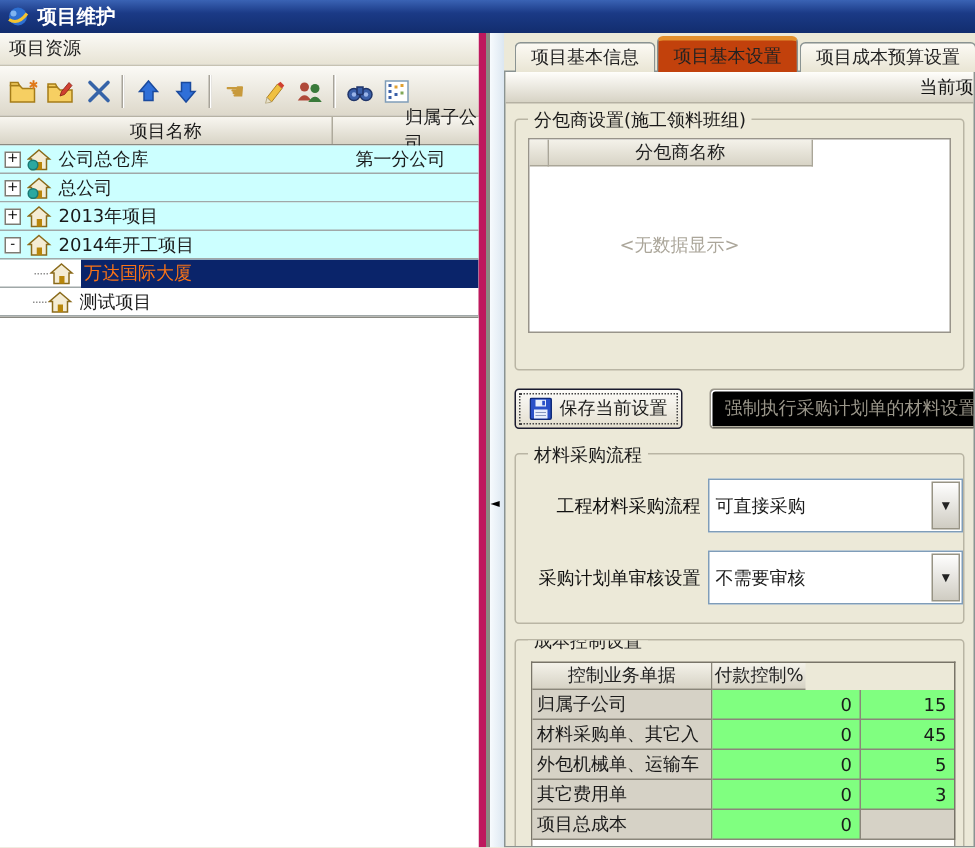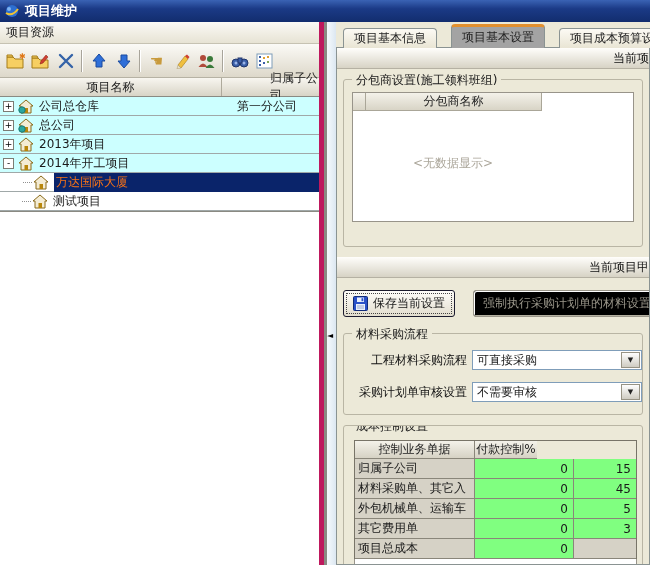--- a/index.html
+++ b/index.html
@@ -35,23 +35,23 @@
   .childdash{width:9px;border-top:1px dotted #909090;margin-right:1px;flex-shrink:0;}
   .sel{flex:1;background:#0a246a;color:#f97316;padding:1px 2px;white-space:nowrap;overflow:hidden;}
   .treerest{flex:1;background:#fff;border-top:1px solid #8a8a82;}
 
   
   .splitter{width:12px;position:relative;background:linear-gradient(90deg,#8a8a82 0px,#8a8a82 3px,#f6fafd 3px,#dce7f1 12px);}
   .splitarrow{position:absolute;top:310px;left:3px;font-size:8px;color:#000;line-height:8px;}
 
   
   .right{flex:1;display:flex;flex-direction:column;background:#ece9d8;min-width:0;}
-  .tabs{display:flex;align-items:flex-end;padding-left:7px;height:25px;position:relative;z-index:2;gap:13px;}
+  .tabs{display:flex;align-items:flex-end;padding-left:7px;height:25px;position:relative;z-index:2;}
   .tab{box-sizing:border-box;height:20px;padding:0 10px;display:flex;align-items:center;background:linear-gradient(180deg,#fcfaf4,#e9e5d4);border:1px solid #8a9392;border-bottom:none;border-radius:4px 4px 0 0;margin-right:1px;white-space:nowrap;position:relative;top:1px;color:#222;}
-  .tab.active{height:24px;background:#a3a3a3;border-top:3px solid #e3902e;font-weight:normal;z-index:3;}
+  .tab.active{height:24px;background:#c2410c;border-top:3px solid #e3902e;font-weight:normal;z-index:3;}
   .tabcontent{flex:1;border:1px solid #8a9392;background:#ece9d8;display:flex;flex-direction:column;overflow:hidden;position:relative;z-index:1;min-height:0;}
 
   .secbar{height:20px;flex-shrink:0;background:linear-gradient(180deg,#fffefb,#d7d3c5);border-bottom:1px solid #b5b1a3;display:flex;align-items:center;justify-content:flex-end;white-space:nowrap;overflow:hidden;color:#111;}
 
   .groupbox{position:relative;border:1px solid #b9b5a4;border-radius:3px;margin:10px 6px 0 6px;}
   .gbtitle{position:absolute;top:-8px;left:8px;background:#ece9d8;padding:0 4px;color:#1a1a1a;white-space:nowrap;}
 
   
   .subgrid{margin:12px 8px 8px 8px;height:128px;background:#fff;border:1px solid #98948a;position:relative;overflow:hidden;}
   .sgheadrow{display:flex;height:18px;}
@@ -59,21 +59,21 @@
   .sghead{width:176px;background:linear-gradient(180deg,#f4f2ea,#d8d4c6);border-right:1px solid #aaa698;border-bottom:1px solid #aaa698;box-sizing:border-box;display:flex;align-items:center;justify-content:center;color:#222;}
   .nodata{position:absolute;top:62px;left:60px;color:#aba69a;}
 
   .btnrow{display:flex;gap:18px;padding:12px 6px 6px 6px;flex-shrink:0;}
   .btn{box-sizing:border-box;height:27px;display:flex;align-items:center;gap:5px;padding:0 9px;background:linear-gradient(180deg,#fdfcf9,#e3decf);border:1px solid #1a1a2e;border-radius:3px;outline:1px dotted #444;outline-offset:-4px;white-space:nowrap;}
   .btn.disabled{border:1px solid #9a968a;box-shadow:inset 1px 1px 0 #fff,inset -1px -1px 0 #b4b0a0;color:#9a968a;outline:none;background:#000000;}
   .flopico{width:15px;height:15px;display:inline-flex;}
 
   .comborow{display:flex;align-items:center;margin:6px 0 12px 0;}
   .combolabel{width:132px;text-align:right;margin-right:5px;white-space:nowrap;color:#111;}
-  .combo{width:182px;height:20px;box-sizing:border-box;background:#fff;border:1px solid #7f9db9;position:relative;display:flex;align-items:center;padding-left:4px;white-space:nowrap;}
+  .combo{width:182px;height:36px;box-sizing:border-box;background:#fff;border:1px solid #7f9db9;position:relative;display:flex;align-items:center;padding-left:4px;white-space:nowrap;}
   .comboarrow{position:absolute;right:1px;top:1px;bottom:1px;width:17px;background:linear-gradient(180deg,#fefefe,#cfccc2);border:1px solid #979384;display:flex;align-items:center;justify-content:center;font-size:7px;color:#222;}
 
   
   .costtable{margin:14px 8px 0 10px;border:1px solid #787468;border-bottom:none;width:281px;}
   .ctrow{display:flex;height:20px;}
   .ctrow.head{height:18px;}
   .ctc{box-sizing:border-box;border-right:1px solid #8a867a;border-bottom:1px solid #8a867a;display:flex;align-items:center;overflow:hidden;white-space:nowrap;}
   .ctc:last-child{border-right:none;}
   .ct1{width:120px;padding-left:3px;background:#d6d2c6;}
   .ct2{width:99px;justify-content:flex-end;padding-right:5px;background:#80ff80;}
@@ -289,21 +289,20 @@
           <span class="gbtitle">分包商设置(施工领料班组)</span>
           <div class="subgrid">
             <div class="sgheadrow">
               <div class="sgcorner"></div>
               <div class="sghead">分包商名称</div>
             </div>
             <div class="nodata">&lt;无数据显示&gt;</div>
           </div>
         </div>
 
-        <div class="secbar" style="margin-top:10px;">当前项目甲</div>
 
         <div class="btnrow">
           <div class="btn">
             <span class="flopico">
               <svg width="15" height="15" viewBox="0 0 15 15">
                   <rect x="0.5" y="0.5" width="14" height="14" rx="1" fill="#2a50c8" stroke="#102a78"></rect>
                   <rect x="4" y="1.5" width="7" height="4.5" fill="#e8eefc"></rect>
                   <rect x="8.5" y="2.2" width="1.8" height="3" fill="#2a50c8"></rect>
                   <rect x="3" y="8" width="9" height="6" fill="#e8eefc"></rect>
                   <path d="M4 10 h7 M4 12 h7" stroke="#8898c0" stroke-width="0.8"></path>

